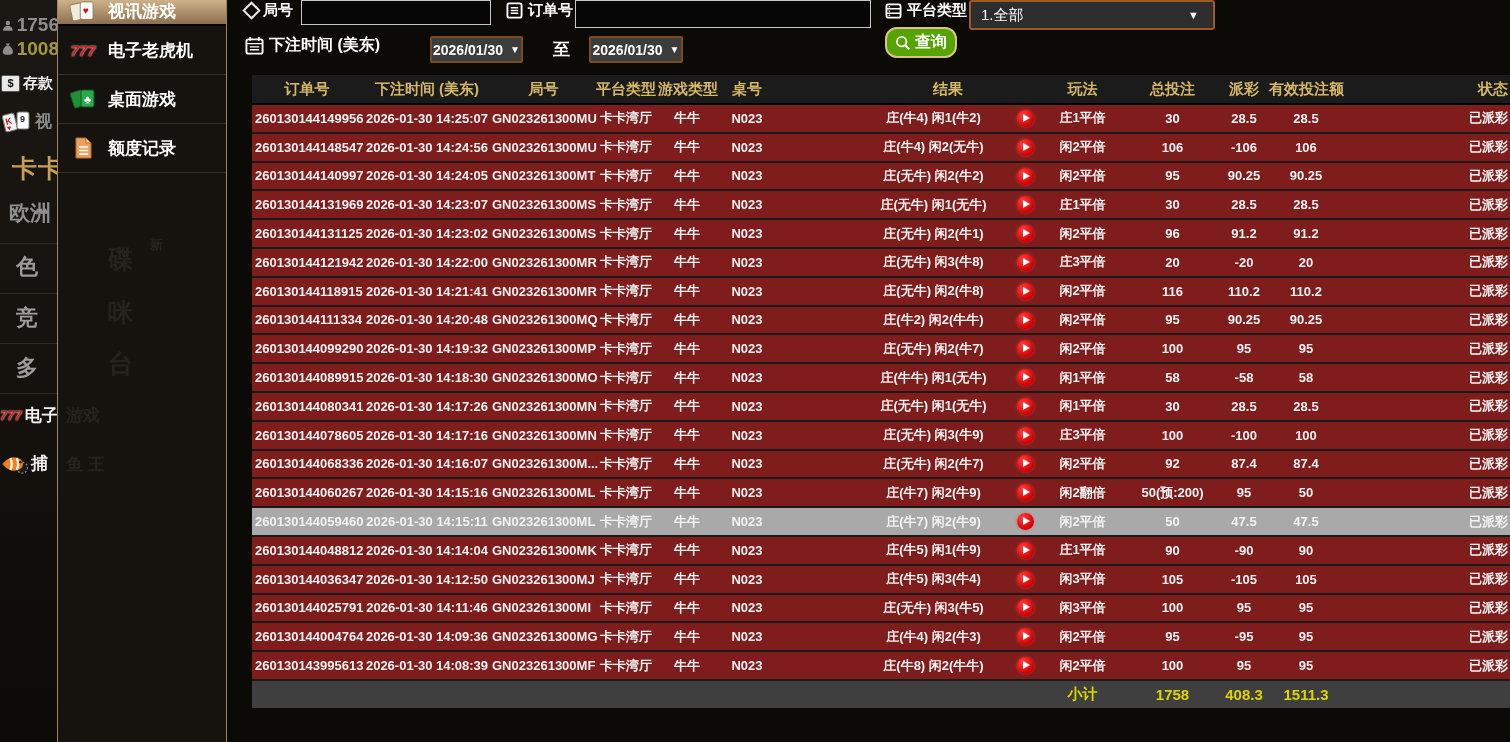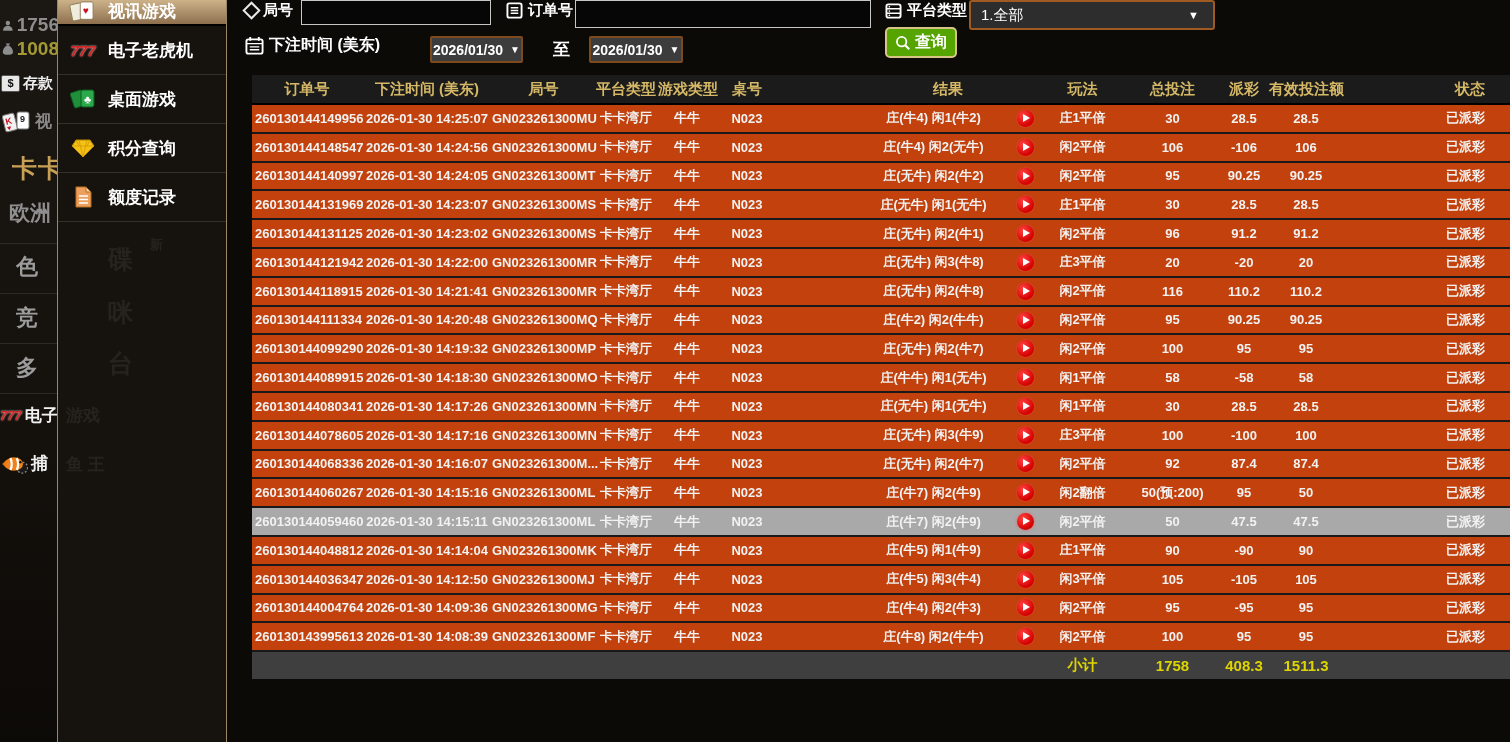--- a/index.html
+++ b/index.html
@@ -59,35 +59,35 @@
               justify-content:space-between;color:#fff;font-size:15px;padding:0 14px 0 10px;cursor:pointer;}
   .caret{font-size:11px;color:#fff;}
   .time-group{left:5px;top:35px;font-size:16px;}
   .date-btn{position:absolute;height:27px;background:#3c3c3c;border:2px solid #7c4a1d;border-radius:2px;
             box-sizing:border-box;display:flex;align-items:center;justify-content:center;gap:7px;color:#fff;
             font-size:14px;font-weight:bold;cursor:pointer;}
   .date-from{left:190px;top:36px;width:93px;}
   .date-to{left:349px;top:36px;width:94px;}
   .to-label{position:absolute;left:313px;top:38px;color:#fff;font-size:17px;font-weight:bold;}
   .search-btn{position:absolute;left:645px;top:27px;width:72px;height:31px;background:#55a400;
-              border:2px solid #d9c488;border-radius:5px;box-sizing:border-box;display:flex;align-items:center;
+              border:2px solid #d9c488;border-radius:12px;box-sizing:border-box;display:flex;align-items:center;
               justify-content:center;gap:4px;color:#fff;font-size:16px;font-weight:bold;cursor:pointer;}
 
   
   .records{position:absolute;left:12px;top:75px;width:1258px;border-collapse:collapse;table-layout:fixed;}
   .records th{background:#1b1b1b;color:#d5b866;font-size:15px;font-weight:bold;height:26px;
               border-bottom:2px solid #000;white-space:nowrap;}
   .records td{color:#f2f2f2;font-size:13px;font-weight:bold;text-align:center;height:26.8px;
               white-space:nowrap;overflow:visible;padding:0;}
-  .records tbody tr{background:#c2410c;border-bottom:2px solid #191919;}
+  .records tbody tr{background:#7f1d1d;border-bottom:2px solid #191919;}
   .records tbody tr.sel{background:#a9a9a9;}
   td.c-order{text-align:left;padding-left:3px;}
   td.c-round{text-align:left;}
   th.h-result,td.c-result{padding-left:80px;}
-  th.h-status,td.c-status{text-align:right;padding-right:25px;}
+  th.h-status,td.c-status{text-align:right;padding-right:2px;}
   .pos{color:#cf0e2a;}
   .neg{color:#0ddb0d;}
   .c-status{color:#0cc90c;}
   .records tfoot tr{background:#3f3f3f;border-top:1px solid #979797;}
   .records tfoot td{color:#ded500;font-size:15px;font-weight:bold;height:27px;}
   .play-icon{display:inline-block;width:17px;height:17px;border-radius:50%;
              background:radial-gradient(circle at 35% 30%,#ff4040,#d40000 70%);position:relative;vertical-align:middle;
              box-shadow:0 0 3px rgba(255,70,70,.7);cursor:pointer;}
   .play-icon::after{content:"";position:absolute;left:6px;top:4px;border-left:7px solid #fff;
                     border-top:4.5px solid transparent;border-bottom:4.5px solid transparent;}
@@ -187,29 +187,20 @@
       <span class="icon-cell">
         <svg width="26" height="24" viewBox="0 0 26 24">
           <g transform="rotate(-18 8 12)">
               <rect x="2" y="4" width="12" height="16" rx="2" fill="#1f8f3a" stroke="#0c5c20"></rect>
             </g>
           <rect x="11" y="3" width="13" height="17" rx="2" fill="#2aa84a" stroke="#0c5c20"></rect>
           <text x="14" y="16" font-size="11" font-weight="bold" fill="#fff">♣</text>
         </svg>
       </span>
       <span>桌面游戏</span>
-    </div>
-    <div class="menu-item">
-      <span class="icon-cell">
-        <svg width="26" height="20" viewBox="0 0 26 20">
-          <polygon points="6,2 20,2 24,8 13,19 2,8" fill="#f3c117" stroke="#b8860b"></polygon>
-          <path d="M2 8 H24 M9 2 L13 19 L17 2 M6 2 L9 8 M20 2 L17 8" stroke="#d9a200" fill="none"></path>
-        </svg>
-      </span>
-      <span>积分查询</span>
     </div>
     <div class="menu-item">
       <span class="icon-cell">
         <svg width="19" height="22" viewBox="0 0 19 22">
           <path d="M2 1 h10 l5 5 v15 h-15 Z" fill="#eda05e" stroke="#b5701e"></path>
           <path d="M12 1 v5 h5 Z" fill="#f8d4a8" stroke="#b5701e"></path>
           <path d="M5 10 h9 M5 13.5 h9 M5 17 h9" stroke="#fff" stroke-width="1.5"></path>
         </svg>
       </span>
       <span>额度记录</span>
@@ -560,20 +551,35 @@
     <td>N023</td>
     <td class="c-result">庄(牛5) 闲3(牛4)</td>
     <td><span class="play-icon"></span></td>
     <td>闲3平倍</td>
     <td>105</td>
     <td class="neg">-105</td>
     <td>105</td>
     <td class="c-status">已派彩</td>
   </tr>
           <tr>
+    <td class="c-order">260130144025791</td>
+    <td>2026-01-30 14:11:46</td>
+    <td class="c-round">GN023261300MI</td>
+    <td>卡卡湾厅</td>
+    <td>牛牛</td>
+    <td>N023</td>
+    <td class="c-result">庄(无牛) 闲3(牛5)</td>
+    <td><span class="play-icon"></span></td>
+    <td>闲3平倍</td>
+    <td>100</td>
+    <td class="pos">95</td>
+    <td>95</td>
+    <td class="c-status">已派彩</td>
+  </tr>
+          <tr>
     <td class="c-order">260130144004764</td>
     <td>2026-01-30 14:09:36</td>
     <td class="c-round">GN023261300MG</td>
     <td>卡卡湾厅</td>
     <td>牛牛</td>
     <td>N023</td>
     <td class="c-result">庄(牛4) 闲2(牛3)</td>
     <td><span class="play-icon"></span></td>
     <td>闲2平倍</td>
     <td>95</td>

